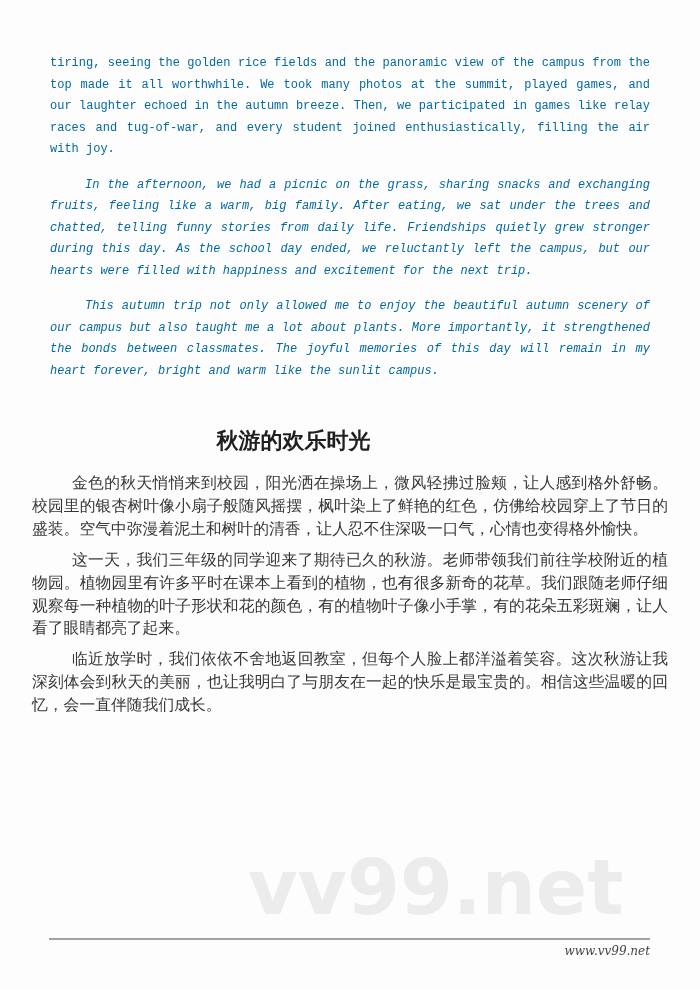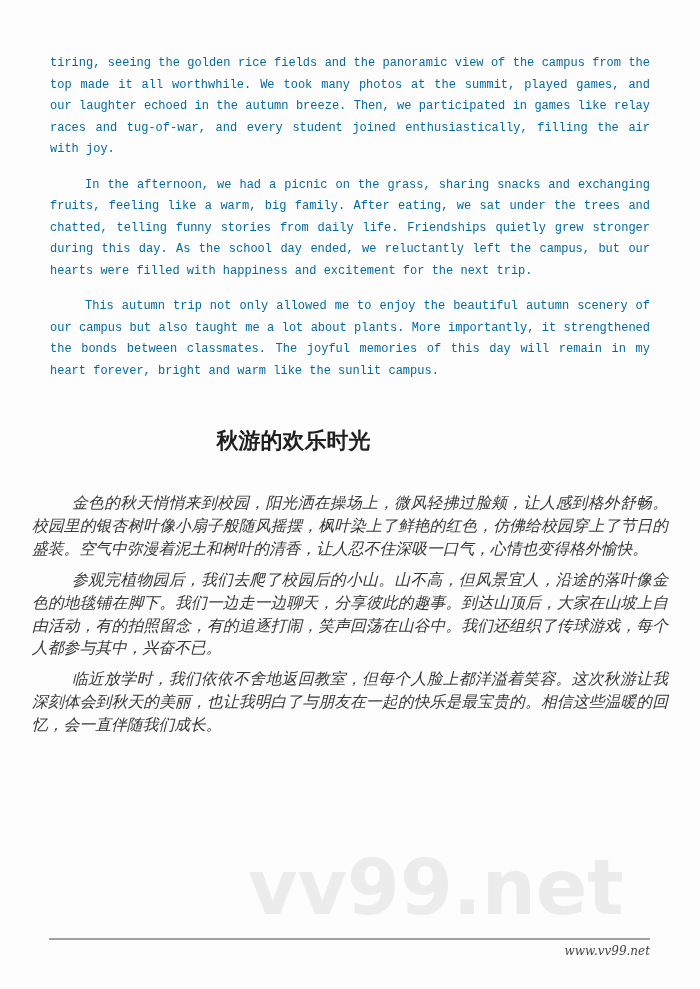--- a/index.html
+++ b/index.html
@@ -39,47 +39,47 @@
     line-height: 21.5px;
     color: #0369a1;
     text-align: justify;
     z-index: 2;
   }
   .english-block p {
     margin: 0 0 14px 0;
   }
   .english-block p.indented {
     text-indent: 35px;
+    font-style: italic;
   }
   .essay-title {
     position: absolute;
     top: 426px;
     left: 0;
     width: 587px;
     margin: 0;
     text-align: center;
     font-family: "DejaVu Serif", "Liberation Serif", serif;
     font-weight: bold;
     font-size: 22px;
     line-height: 28px;
     color: #1f1f1f;
     z-index: 2;
   }
   .chinese-block {
     position: absolute;
-    top: 492px;
+    top: 472px;
     left: 32px;
     width: 636px;
     font-family: "DejaVu Serif", "Liberation Serif", serif;
     font-size: 15.8px;
     line-height: 22.9px;
     color: #363636;
     text-align: justify;
     z-index: 2;
-    font-style: italic;
   }
   .chinese-block p {
     margin: 0 0 8px 0;
     text-indent: 40px;
   }
   .footer-rule {
     position: absolute;
     top: 938px;
     left: 49px;
     width: 601px;
@@ -109,21 +109,21 @@
   <div class="english-block">
     <p>tiring, seeing the golden rice fields and the panoramic view of the campus from the top made it all worthwhile. We took many photos at the summit, played games, and our laughter echoed in the autumn breeze. Then, we participated in games like relay races and tug-of-war, and every student joined enthusiastically, filling the air with joy.</p>
     <p class="indented">In the afternoon, we had a picnic on the grass, sharing snacks and exchanging fruits, feeling like a warm, big family. After eating, we sat under the trees and chatted, telling funny stories from daily life. Friendships quietly grew stronger during this day. As the school day ended, we reluctantly left the campus, but our hearts were filled with happiness and excitement for the next trip.</p>
     <p class="indented">This autumn trip not only allowed me to enjoy the beautiful autumn scenery of our campus but also taught me a lot about plants. More importantly, it strengthened the bonds between classmates. The joyful memories of this day will remain in my heart forever, bright and warm like the sunlit campus.</p>
   </div>
 
   <h1 class="essay-title">秋游的欢乐时光</h1>
 
   <div class="chinese-block">
     <p>金色的秋天悄悄来到校园，阳光洒在操场上，微风轻拂过脸颊，让人感到格外舒畅。校园里的银杏树叶像小扇子般随风摇摆，枫叶染上了鲜艳的红色，仿佛给校园穿上了节日的盛装。空气中弥漫着泥土和树叶的清香，让人忍不住深吸一口气，心情也变得格外愉快。</p>
-    <p>参观完植物园后，我们去爬了校园后的小山。山不高，但风景宜人，沿途的落叶像金色的地毯铺在脚下。我们一边走一边聊天，分享彼此的趣事。到达山顶后，大家在山坡上自由活动，有的拍照留念，有的追逐打闹，笑声回荡在山谷中。我们还组织了传球游戏，每个人都参与其中，兴奋不已。</p>
+    <p>这一天，我们三年级的同学迎来了期待已久的秋游。老师带领我们前往学校附近的植物园。植物园里有许多平时在课本上看到的植物，也有很多新奇的花草。我们跟随老师仔细观察每一种植物的叶子形状和花的颜色，有的植物叶子像小手掌，有的花朵五彩斑斓，让人看了眼睛都亮了起来。</p>
     <p>临近放学时，我们依依不舍地返回教室，但每个人脸上都洋溢着笑容。这次秋游让我深刻体会到秋天的美丽，也让我明白了与朋友在一起的快乐是最宝贵的。相信这些温暖的回忆，会一直伴随我们成长。</p>
   </div>
 
   <div class="footer-rule"></div>
 
   <div class="footer-url">www.vv99.net</div>
 
 </div>
 
 </body></html>

